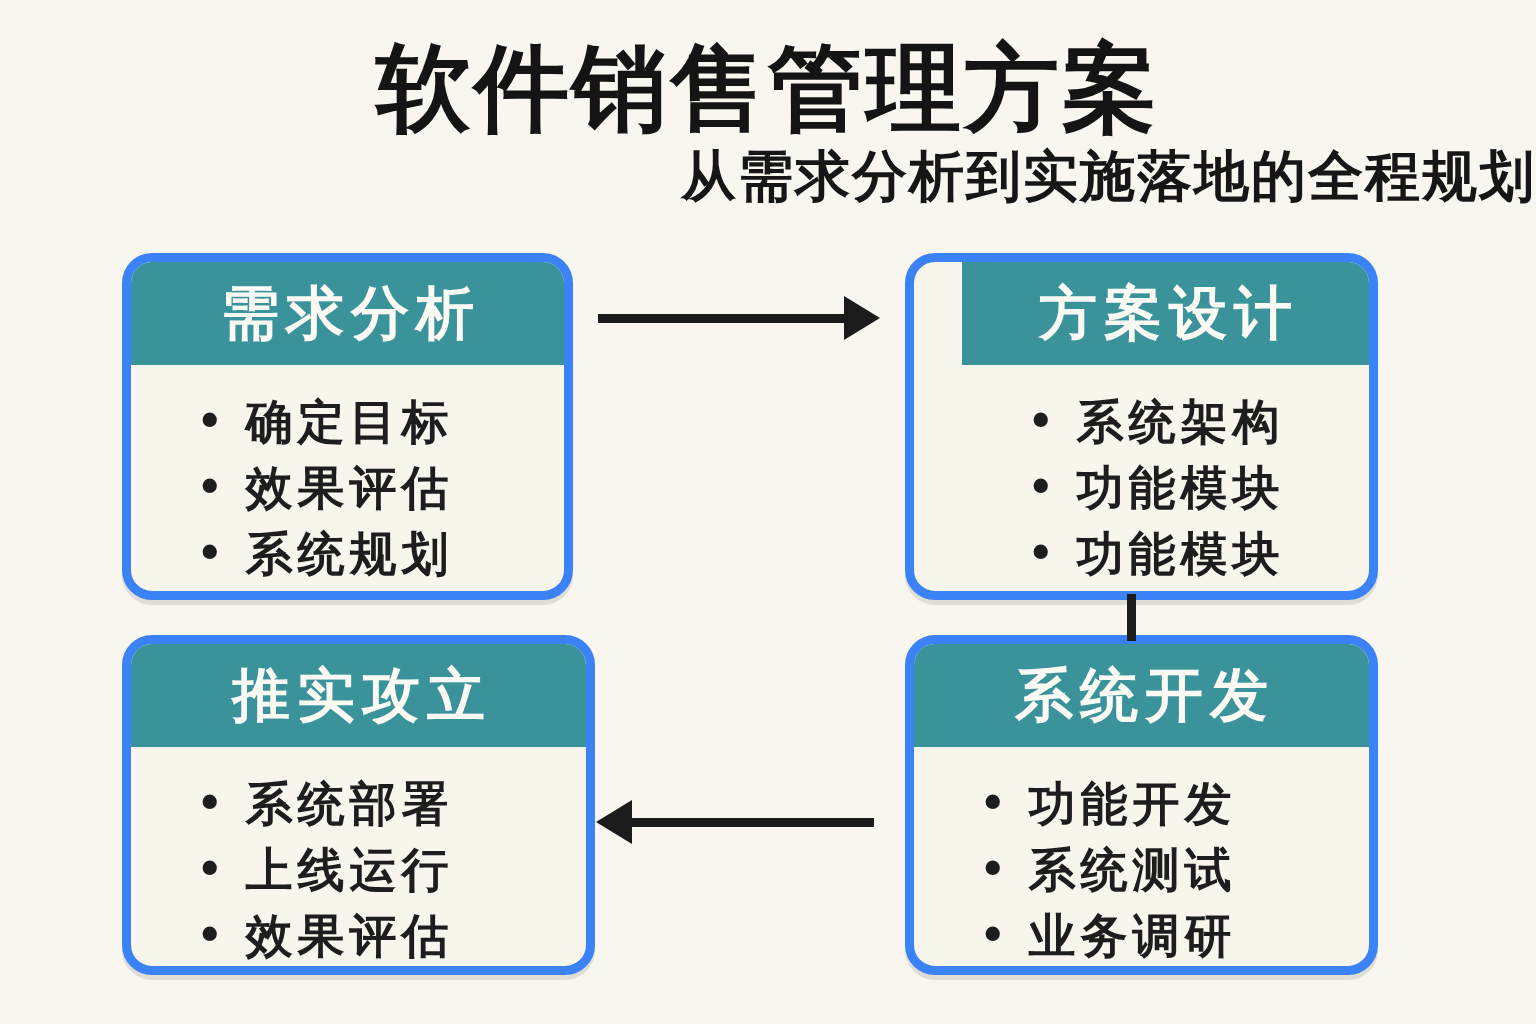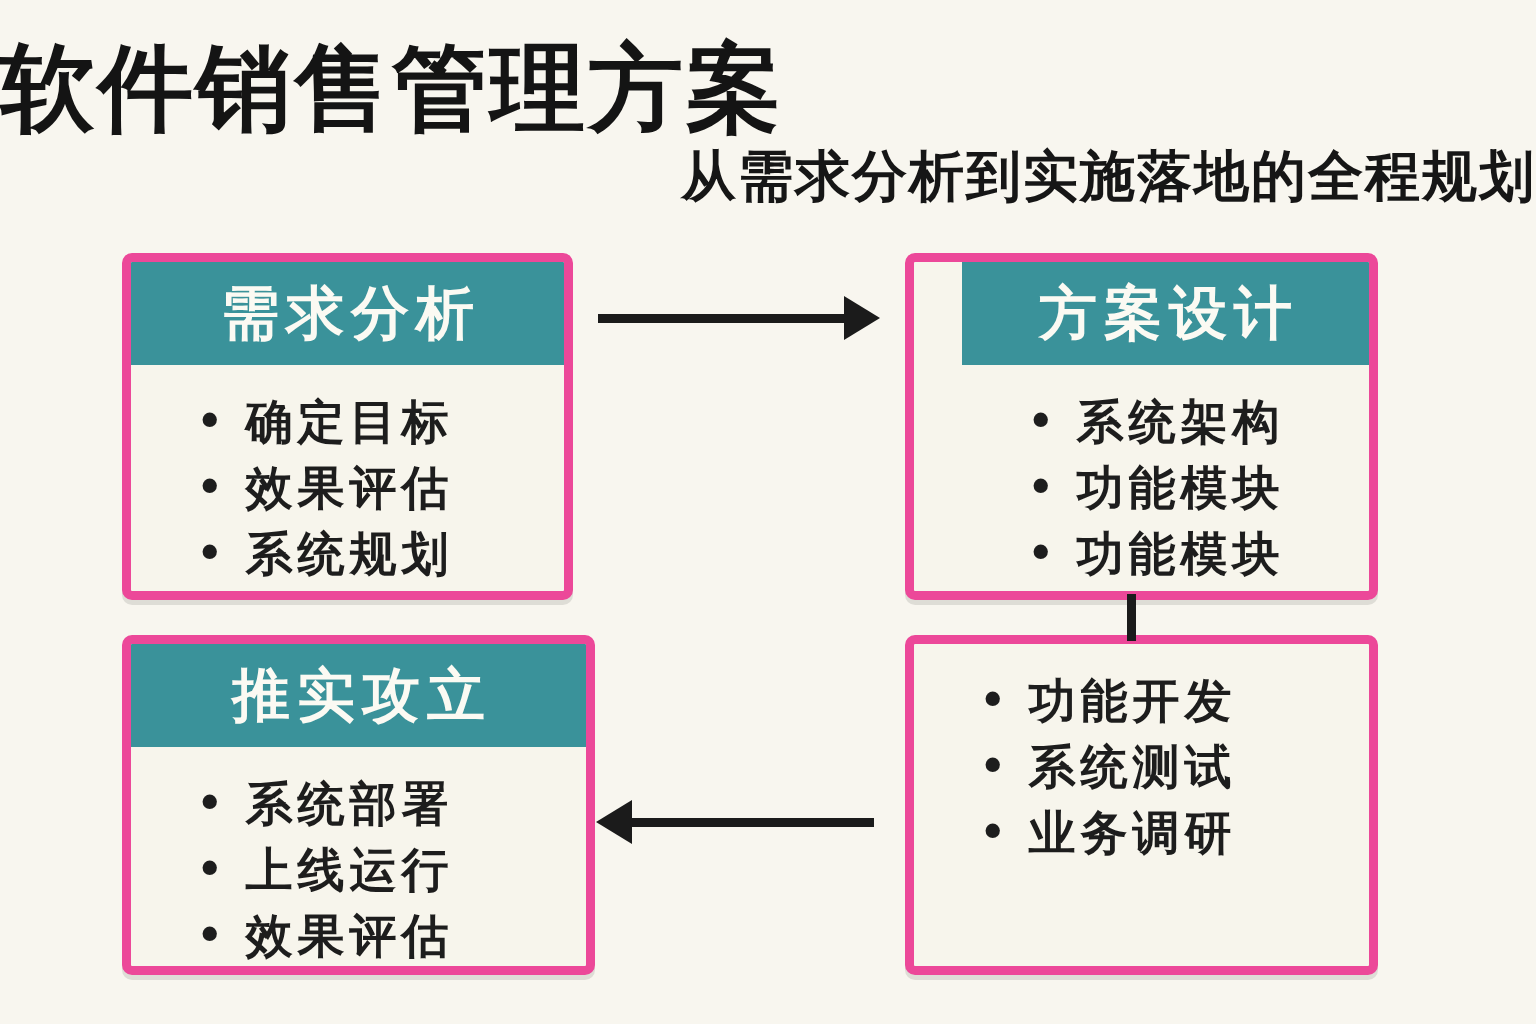--- a/index.html
+++ b/index.html
@@ -9,40 +9,41 @@
     font-family: "Liberation Sans", sans-serif;
     position: relative;
     overflow: hidden;
     color: #1b1b1b;
   }
   .stage { position: absolute; inset: 0; }
 
   .title {
     position: absolute;
     top: 26px; left: 0; width: 100%;
+    text-align: center;
     font-size: 95px;
     font-weight: 900;
     letter-spacing: 3px;
     color: #141414;
   }
   .subtitle {
     position: absolute;
     top: 140px; left: 0; width: 100%;
     text-align: right;
     font-size: 55px;
     font-weight: 800;
     letter-spacing: 2px;
     color: #161616;
   }
 
   .card {
     position: absolute;
     background: #f7f5ec;
-    border: 9px solid #ec4899;
-    border-radius: 10px;
+    border: 9px solid #3b82f6;
+    border-radius: 30px;
     overflow: hidden;
     box-shadow: 0 5px 0 rgba(0,0,0,0.10);
   }
   .pos-tl { left: 122px; top: 253px; width: 451px; height: 347px; }
   .pos-tr { left: 905px; top: 253px; width: 473px; height: 347px; padding-left: 48px; }
   .pos-bl { left: 122px; top: 635px; width: 473px; height: 340px; }
   .pos-br { left: 905px; top: 635px; width: 473px; height: 340px; }
 
   .card-header {
     background: #3a929a;
@@ -160,20 +161,23 @@
         <span>上线运行</span>
       </div>
       <div class="bullet-row">
         <span class="dot">•</span>
         <span>效果评估</span>
       </div>
     </div>
   </div>
 
   <div class="card pos-br">
+    <div class="card-header">
+      <span>系统开发</span>
+    </div>
     <div class="card-body">
       <div class="bullet-row">
         <span class="dot">•</span>
         <span>功能开发</span>
       </div>
       <div class="bullet-row">
         <span class="dot">•</span>
         <span>系统测试</span>
       </div>
       <div class="bullet-row">

